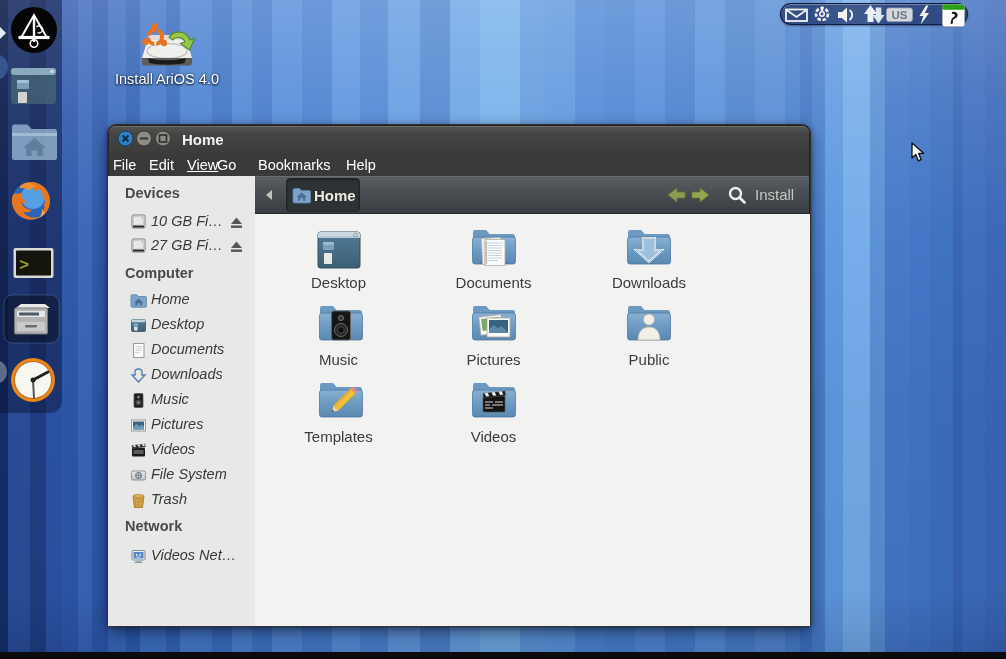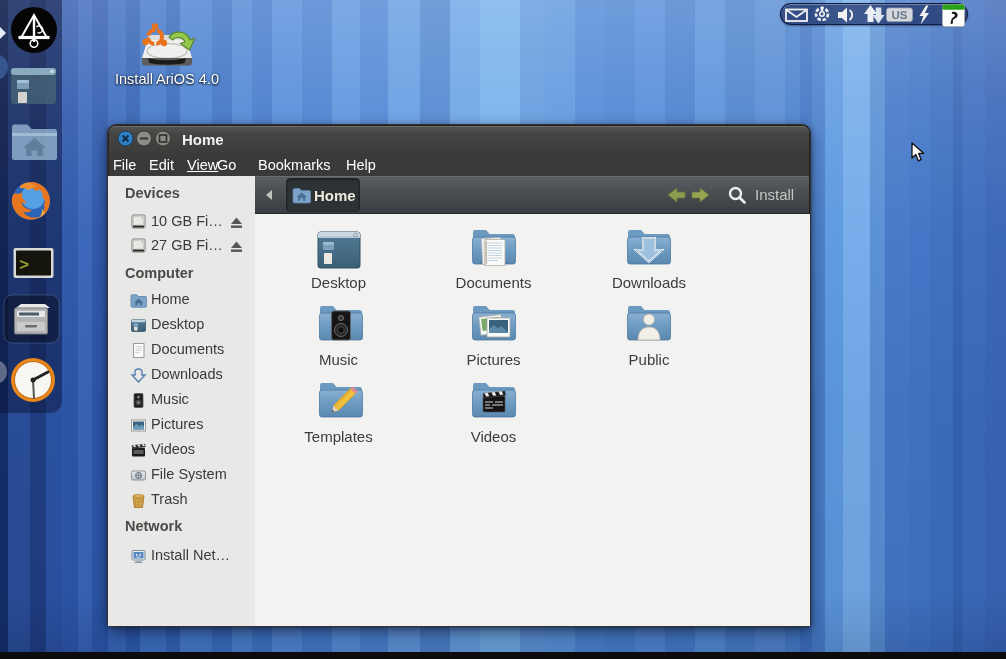--- a/index.html
+++ b/index.html
@@ -61,21 +61,21 @@
 #wtitle { position:absolute; left:74px; top:6px; font-size:15px; font-weight:bold; color:#f2f2f0; }
 #menubar { position:absolute; left:0; top:28px; width:702px; height:23px; background:#3a3a38; border-left:1px solid #21211f; border-right:1px solid #21211f; }
 .menuitem { position:absolute; top:2px; color:#ffffff; font-size:14.5px; line-height:20px; }
 #toolbar { position:absolute; left:147px; top:51px; width:555px; height:38px; background:linear-gradient(180deg,#5a6064 0%,#484e52 45%,#383e42 100%); border-right:1px solid #21211f; border-bottom:1px solid #26292c; box-shadow:inset 0 1px 0 rgba(255,255,255,0.10); }
 #homebtn { position:absolute; left:31px; top:2px; width:74px; height:34px; background:#2d3234; border:1px solid #212527; border-radius:4px; box-shadow:inset 0 1px 2px rgba(0,0,0,0.4); }
 #homebtn span { position:absolute; left:27px; top:8px; font-size:15px; font-weight:bold; color:#eee8da; }
 #searchlbl { position:absolute; left:500px; top:10px; font-size:15px; color:#c6c6c2; }
 #sidebar { position:absolute; left:0; top:51px; width:147px; height:450px; background:#e8e8e6; }
 #main { position:absolute; left:147px; top:89px; width:555px; height:412px; background:#f2f2f0; }
 .sbhead { position:absolute; left:17px; font-weight:bold; font-size:14.5px; color:#4a4a48; }
-.sbitem { position:absolute; left:43px; font-size:14.5px; color:#3a3a3a; white-space:nowrap; }
+.sbitem { position:absolute; left:43px; font-size:14.5px; color:#3a3a3a; white-space:nowrap;font-style:italic; }
 .sbicon { position:absolute; left:22px; }
 .eject { position:absolute; left:121px; }
 .flabel { position:absolute; width:150px; text-align:center; font-size:15px; color:#3c3c3c; }
 .cursor { position:absolute; left:911px; top:142px; }
 </style>
 </head>
 <body>
 <svg width="0" height="0" style="position:absolute">
   <defs>
     <linearGradient id="gfold" x1="0" y1="0" x2="0" y2="1">
@@ -263,21 +263,21 @@
     <div class="sbitem" style="top:115px;">Home</div>
     <div class="sbitem" style="top:140px;">Desktop</div>
     <div class="sbitem" style="top:165px;">Documents</div>
     <div class="sbitem" style="top:190px;">Downloads</div>
     <div class="sbitem" style="top:215px;">Music</div>
     <div class="sbitem" style="top:240px;">Pictures</div>
     <div class="sbitem" style="top:265px;">Videos</div>
     <div class="sbitem" style="top:290px;">File System</div>
     <div class="sbitem" style="top:315px;">Trash</div>
     <div class="sbhead" style="top:342px;">Network</div>
-    <div class="sbitem" style="top:371px;">Install Net…</div>
+    <div class="sbitem" style="top:371px;">Videos Net…</div>
     <svg class="sbicon" style="top:36.5px;" width="17" height="17" viewBox="0 0 17 17">
         <rect x="2" y="2" width="13" height="13" rx="1.2" fill="#f4f4f2" stroke="#7a7a78" stroke-width="1"></rect>
         <rect x="3.5" y="3.5" width="10" height="8.5" fill="#e8e8e6" stroke="#c0c0be" stroke-width="0.7"></rect>
         <circle cx="12" cy="5" r="0.8" fill="#b0b0ae"></circle>
         <rect x="3" y="12.5" width="11" height="2" fill="#2a2a28"></rect>
       </svg>
     <svg class="sbicon" style="top:60.5px;" width="17" height="17" viewBox="0 0 17 17">
         <rect x="2" y="2" width="13" height="13" rx="1.2" fill="#f4f4f2" stroke="#7a7a78" stroke-width="1"></rect>
         <rect x="3.5" y="3.5" width="10" height="8.5" fill="#e8e8e6" stroke="#c0c0be" stroke-width="0.7"></rect>
         <circle cx="12" cy="5" r="0.8" fill="#b0b0ae"></circle>

